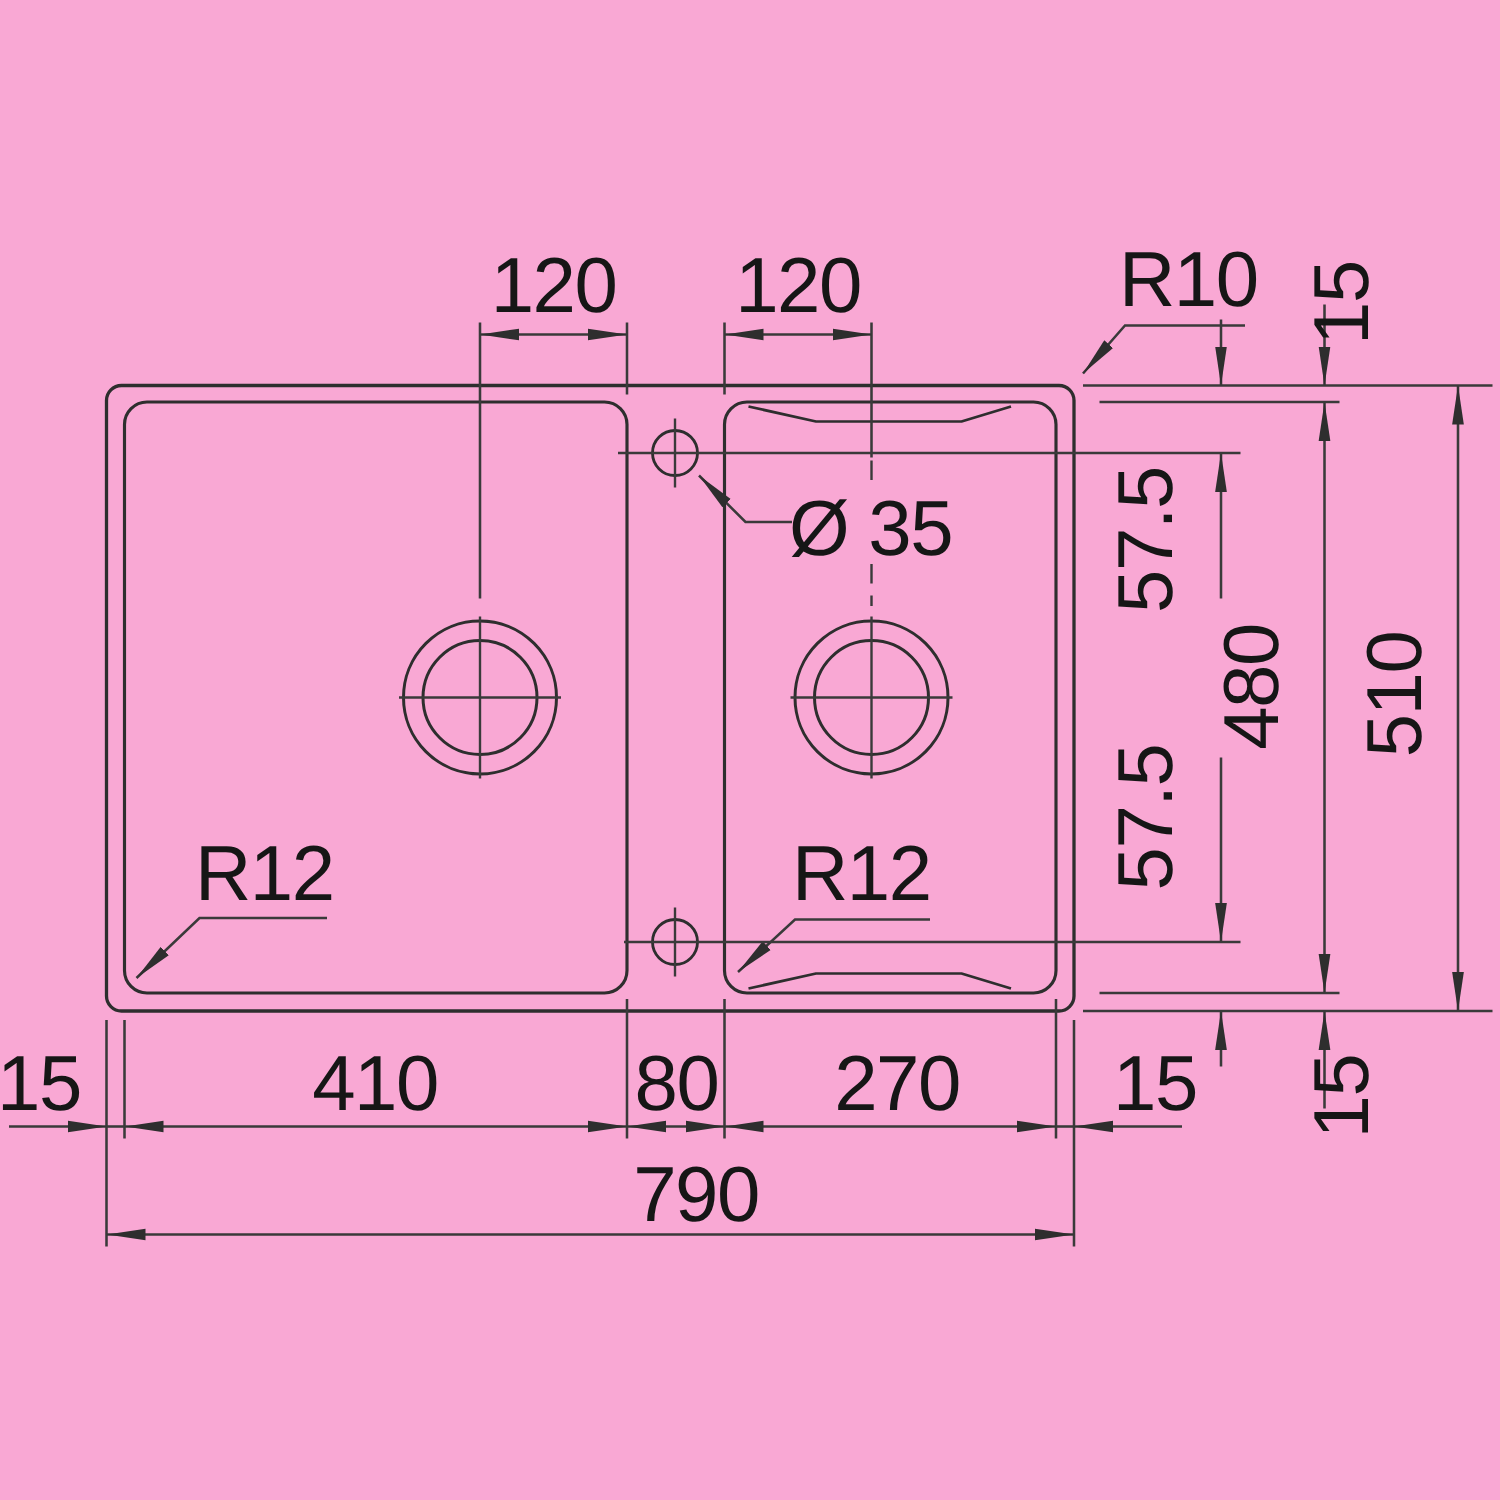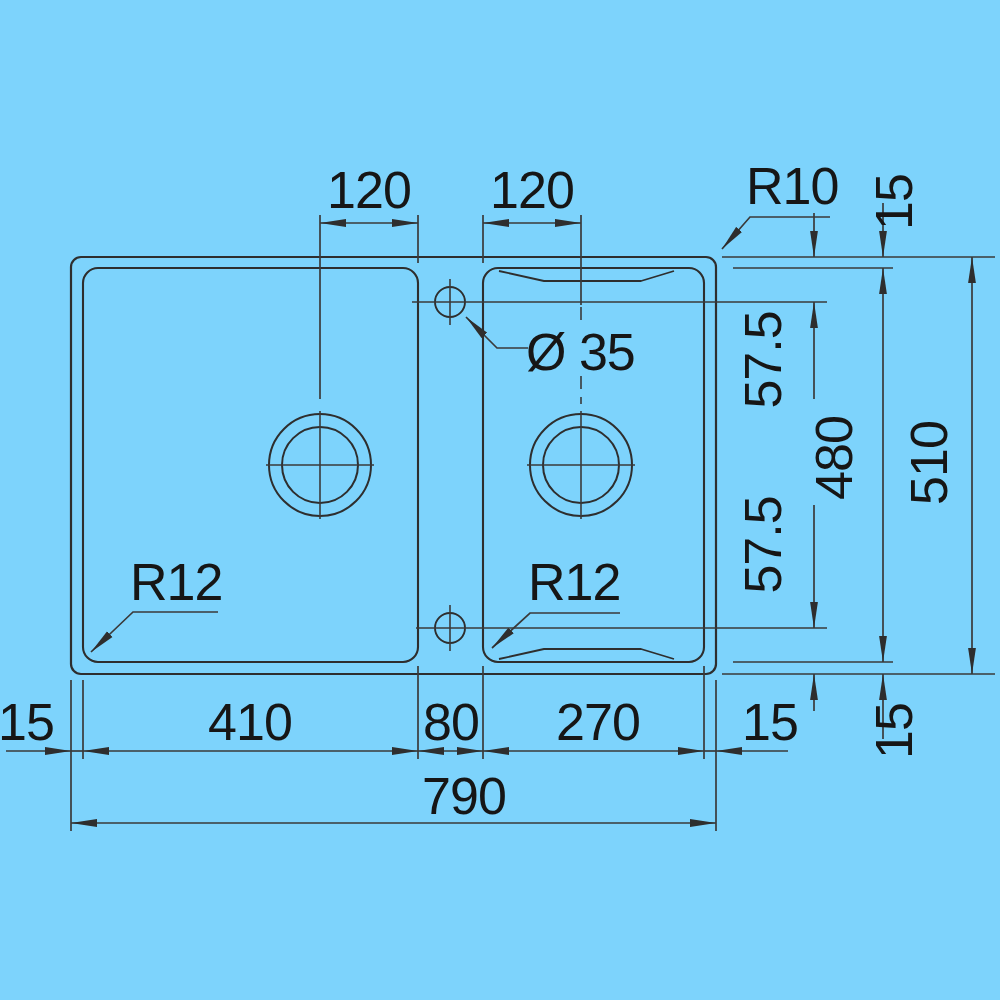--- a/index.html
+++ b/index.html
@@ -1,16 +1,16 @@
 <!DOCTYPE html>
 <html><head>
 <meta charset="utf-8">
 <style>
   html,body{margin:0;padding:0;background:#ffffff;}
-  .stage{position:relative;width:1000px;height:1000px;background:#7dd3fc;overflow:hidden;
+  .stage{position:relative;width:1000px;height:1000px;background:#f9a8d4;overflow:hidden;
          font-family:"Liberation Sans", sans-serif;}
   svg text{font-family:"Liberation Sans", sans-serif;font-size:52px;letter-spacing:-1px;fill:#161616;}
   svg .geo{stroke:#2e2e2e;fill:none;}
   svg .dim{stroke:#3a3a3a;fill:none;stroke-width:1.7;}
   svg .ctr{stroke:#3a3a3a;fill:none;stroke-width:1.6;}
 </style>
 </head>
 <body>
 
 <div class="stage">

